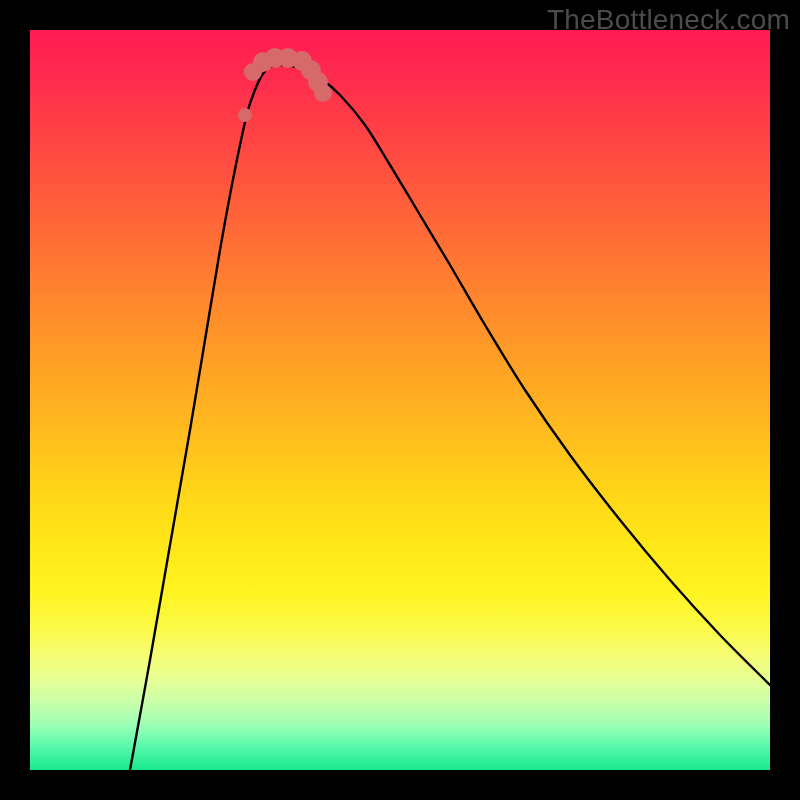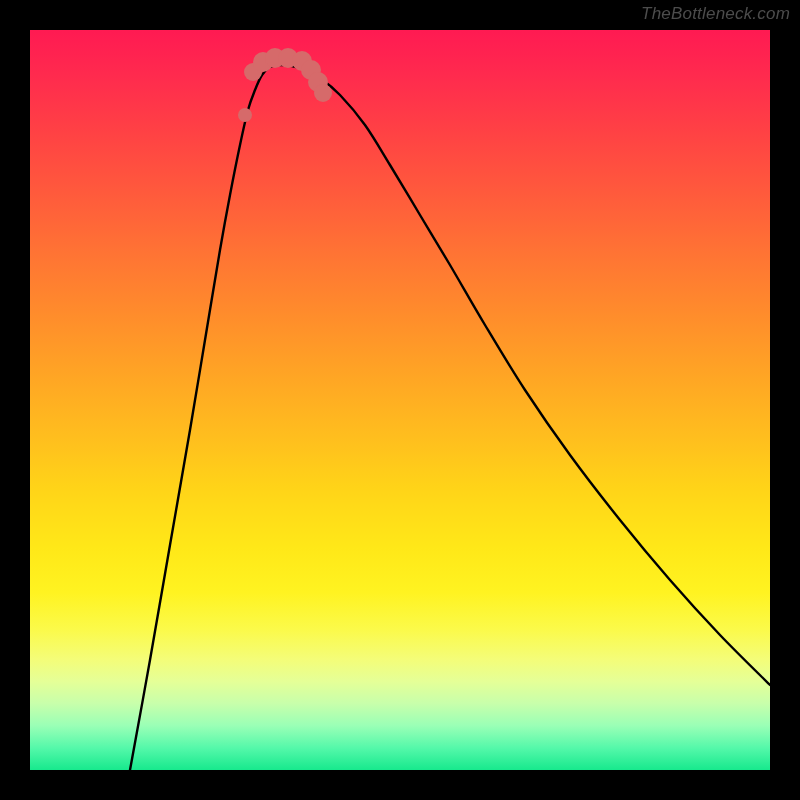--- a/index.html
+++ b/index.html
@@ -40,25 +40,24 @@
       #c8ffab 91%,
       #9affb6 94%,
       #55f8aa 97%,
       #17e98d 100%);
   }
   .watermark {
     position: absolute;
     top: 4px;
     right: 10px;
     color: #4c4c4c;
-    font-size: 17px;
+    font-size: 28px;
     font-weight: 500;
     letter-spacing: 0.2px;
     user-select: none;
-    font-style: italic;
   }
   svg.curve {
     position: absolute;
     inset: 0;
   }
 </style>
 </head>
 <body>
 
 <div class="watermark">TheBottleneck.com</div>

